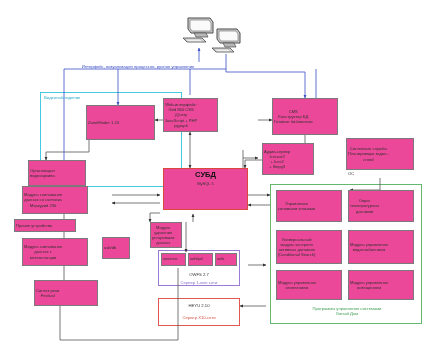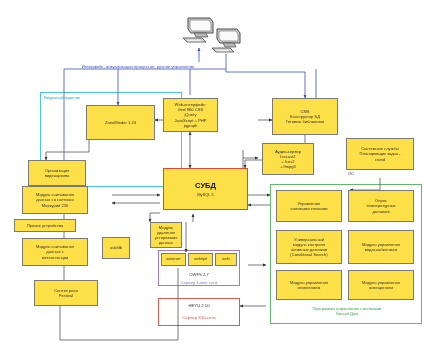--- a/index.html
+++ b/index.html
@@ -1,20 +1,20 @@
 <!DOCTYPE html>
 <html><head>
 <meta charset="utf-8">
 <style>
   html,body{margin:0;padding:0;background:#ffffff;}
   body{width:430px;height:354px;position:relative;overflow:hidden;
        font-family:"Liberation Sans","DejaVu Sans",sans-serif;color:#222;}
   #canvas{position:absolute;left:0;top:0;width:430px;height:354px;}
-  .box{position:absolute;box-sizing:border-box;border:1px solid #7a7a7a;background:#fde047;
-       display:flex;align-items:center;justify-content:center;text-align:center;
+  .box{position:absolute;box-sizing:border-box;border:1px solid #7a7a7a;background:#ec4899;
+       display:flex;align-items:center;text-align:center;
        font-size:4.1px;line-height:1.28;padding:1px;white-space:pre-line;color:#333;z-index:5;}
   .grp{position:absolute;box-sizing:border-box;z-index:2;background:transparent;}
   .grp-label{position:absolute;font-size:4.2px;z-index:6;white-space:pre-line;text-align:center;line-height:1.25;}
   .lbl{position:absolute;font-size:4.2px;z-index:6;white-space:pre-line;text-align:center;
        line-height:1.25;color:#3b4fc4;}
   .cyan{border:1px solid #46c8e0;}
   .green{border:1px solid #63b86e;}
   .red{border:1px solid #e0584f;}
   .purple{border:1px solid #9c7bd6;}
   .box.red-b{border:1.4px solid #d94a3d;}

